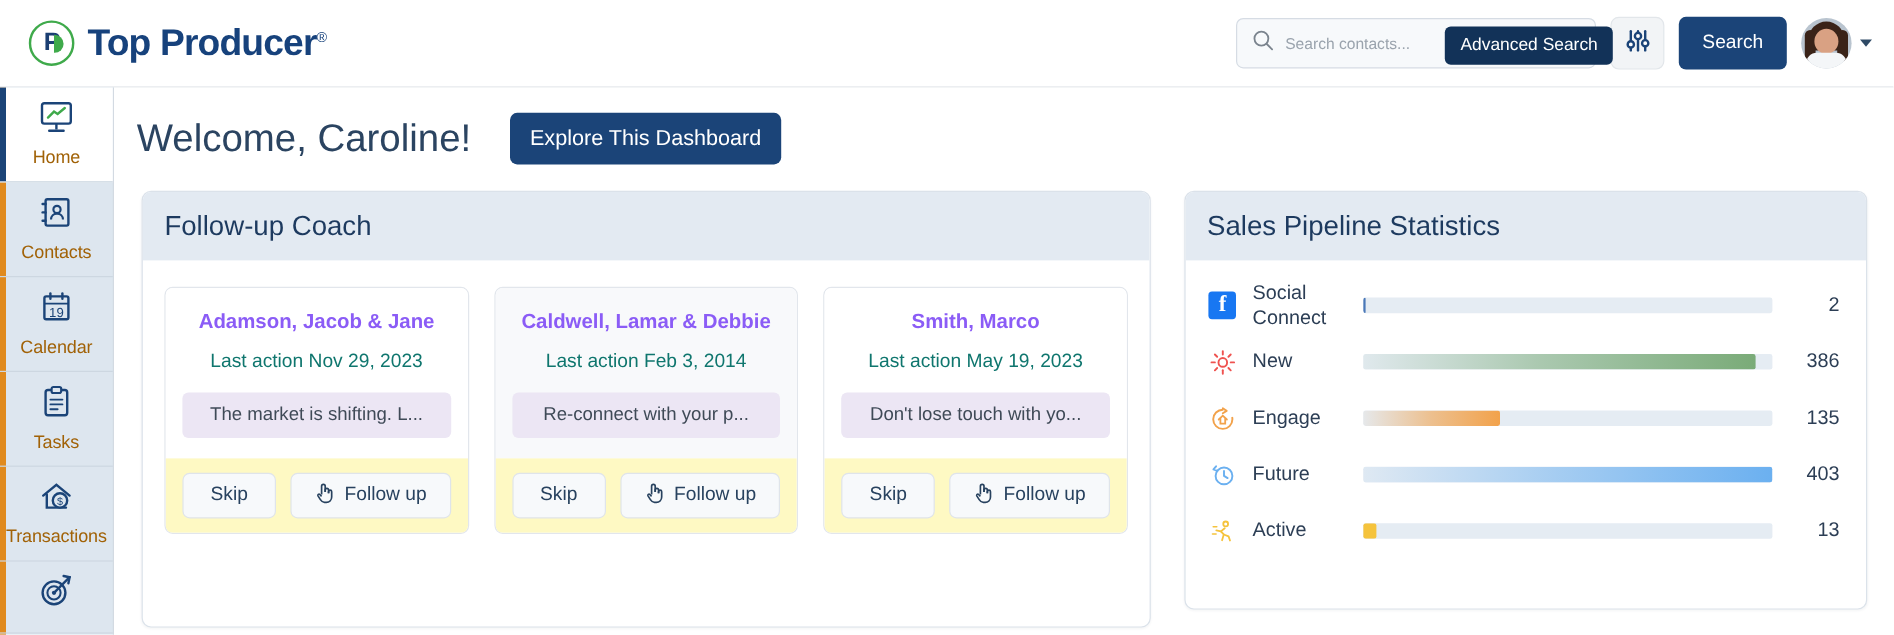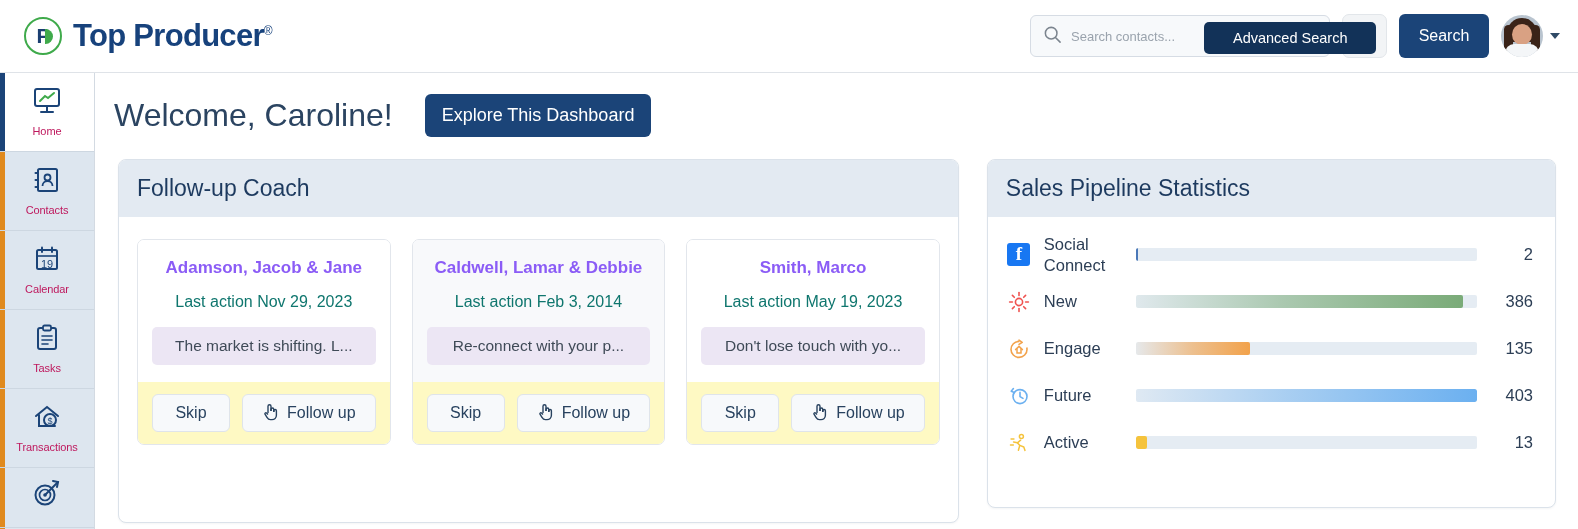--- a/index.html
+++ b/index.html
@@ -47,21 +47,21 @@
   }
   #search-input {
     border: none; outline: none; background: transparent;
     font-family: "Liberation Sans", sans-serif;
     font-size: 13px; color: #8b949e; margin-left: 9px; width: 235px;
   }
   #search-input::placeholder { color: #9aa3ad; }
   #adv-tooltip {
     position: absolute; left: 174px; top: 7px;
     background: #123258; color: #ffffff; font-size: 14.5px;
-    padding: 8px 29px; border-radius: 5px; white-space: nowrap;
+    padding: 8px 13px; border-radius: 5px; white-space: nowrap;
   }
   #filter-btn {
     width: 45px; height: 44px; background: #f2f4f6;
     border: 1px solid #e2e6ea; border-radius: 7px;
     display: flex; align-items: center; justify-content: center; cursor: pointer;
   }
   #search-btn {
     width: 90px; height: 44px; background: #1b4478; color: #fff;
     border: none; border-radius: 6px; font-size: 16px; cursor: pointer;
     font-family: "Liberation Sans", sans-serif;
@@ -98,21 +98,21 @@
   #sidebar-edge {
     position: absolute; left: 0; top: 0; width: 5px; height: 100%;
     background: #e08a1e;
   }
   .side-item {
     position: relative; height: 79px; display: flex; flex-direction: column;
     align-items: center; justify-content: center; gap: 6px; cursor: pointer;
     border-bottom: 1px solid #cdd7e1;
   }
   .side-item .side-label {
-    font-size: 11px; color: #be185d; letter-spacing: -0.1px;
+    font-size: 15px; color: #a16207; letter-spacing: -0.1px;
   }
   .side-item.active { background: #ffffff; }
   .side-item.active::before {
     content: ""; position: absolute; left: 0; top: 0; width: 5px; height: 100%;
     background: #1b4478;
   }
 
   
   #main { position: absolute; left: 95px; top: 73px; width: 1483px; height: 456px; background: #fff; }
   #welcome-row {

